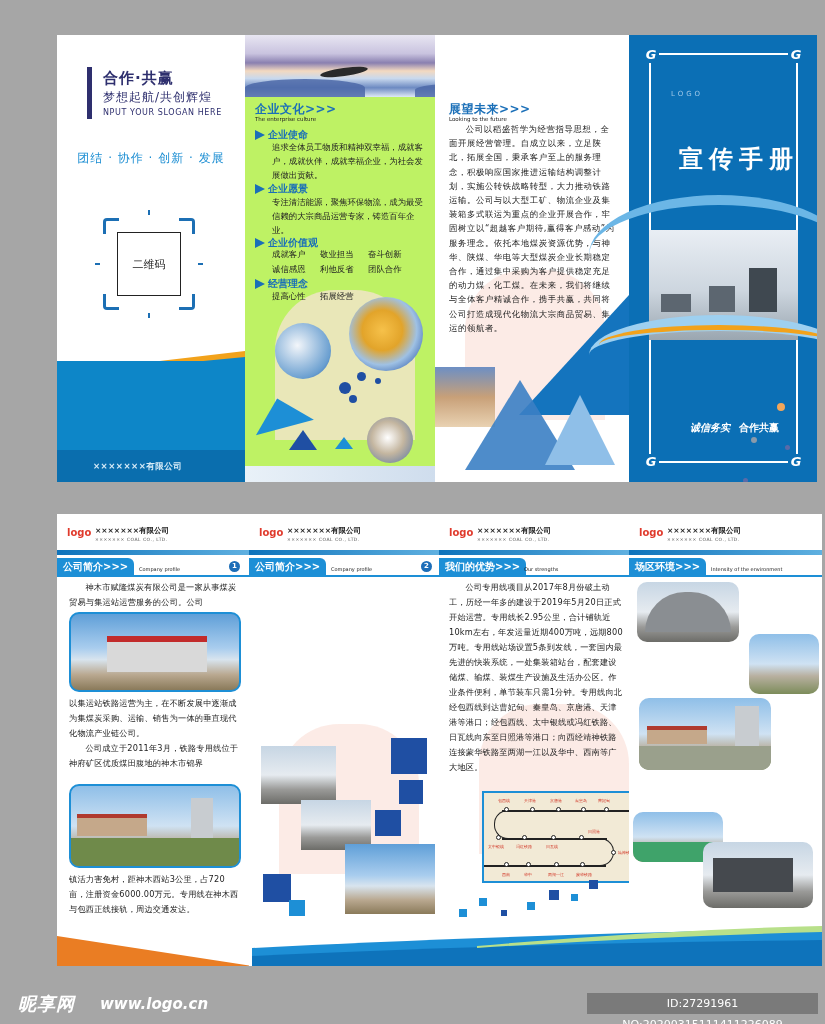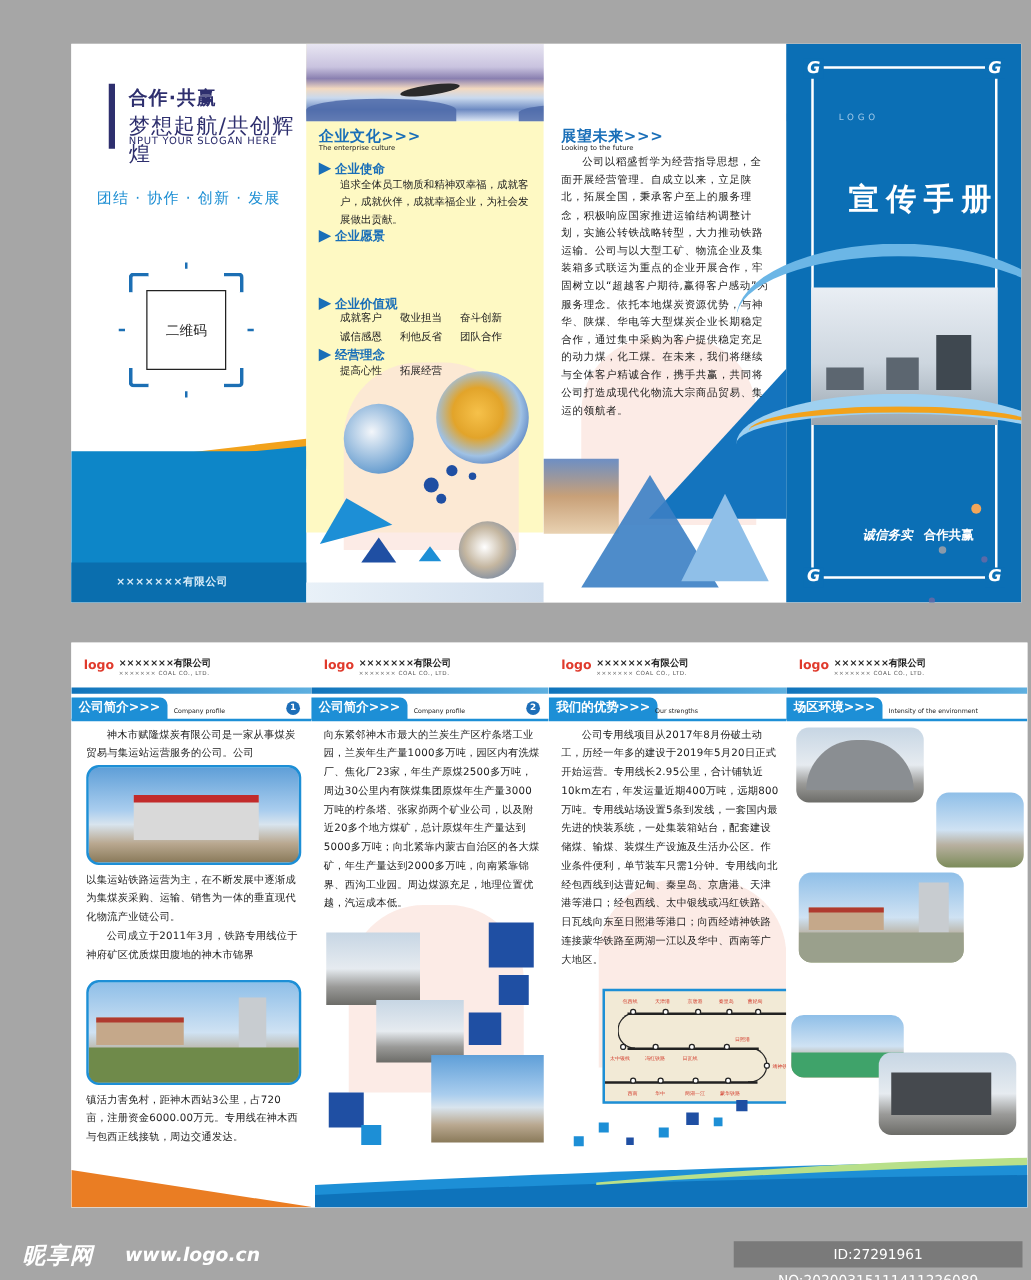--- a/index.html
+++ b/index.html
@@ -6,39 +6,39 @@
   html, body { width: 825px; height: 1024px; overflow: hidden; }
   body { background: #a6a6a6; font-family: "DejaVu Sans", "Liberation Sans", sans-serif; position: relative; }
   .sheet { position: absolute; background: #fff; overflow: hidden; }
   #top-sheet { left: 57px; top: 35px; width: 760px; height: 447px; }
   #bottom-sheet { left: 57px; top: 514px; width: 765px; height: 452px; }
 
   
   .p1 { position: absolute; left: 0; top: 0; width: 188px; height: 447px; background: #fff; }
   .p1 .vbar { position: absolute; left: 30px; top: 32px; width: 5px; height: 52px; background: #2e2f6e; }
   .p1 .t1 { position: absolute; left: 46px; top: 34px; font-size: 15px; font-weight: bold; color: #2e2f6e; letter-spacing: 1px; }
-  .p1 .t2 { position: absolute; left: 46px; top: 54px; font-size: 17px; color: #2e2f6e; letter-spacing: 1px; }
+  .p1 .t2 { position: absolute; left: 46px; top: 54px; font-size: 12px; color: #2e2f6e; letter-spacing: 1px; }
   .p1 .t3 { position: absolute; left: 46px; top: 73px; font-size: 8px; color: #2e2f6e; letter-spacing: 0.6px; }
   .p1 .motto { position: absolute; left: 0; width: 188px; top: 115px; text-align: center; font-size: 12px; color: #1c8ed3; letter-spacing: 1px; }
   .qr { position: absolute; left: 46px; top: 183px; width: 92px; height: 92px; }
   .qr .c { position: absolute; width: 16px; height: 16px; border-color: #1c6fb4; border-style: solid; border-width: 0; }
   .qr .tl { left: 0; top: 0; border-left-width: 3px; border-top-width: 3px; border-top-left-radius: 4px; }
   .qr .tr { right: 0; top: 0; border-right-width: 3px; border-top-width: 3px; border-top-right-radius: 4px; }
   .qr .bl { left: 0; bottom: 0; border-left-width: 3px; border-bottom-width: 3px; border-bottom-left-radius: 4px; }
   .qr .br { right: 0; bottom: 0; border-right-width: 3px; border-bottom-width: 3px; border-bottom-right-radius: 4px; }
   .qr .box { position: absolute; left: 14px; top: 14px; width: 64px; height: 64px; border: 1.5px solid #222; display: flex; align-items: center; justify-content: center; font-size: 11px; color: #222; }
   .qr .tick { position: absolute; background: #1c6fb4; }
   .p1 .contact { position: absolute; left: 0; top: 326px; width: 188px; height: 121px; background: #0d86c8; }
   .p1 .contact-slope { position: absolute; left: 0; top: 316px; width: 0; height: 0; border-left: 188px solid transparent; border-bottom: 22px solid #f2a21b; }
   .p1 .contact-slope2 { position: absolute; left: 0; top: 322px; width: 0; height: 0; border-left: 188px solid transparent; border-bottom: 18px solid #0d86c8; }
   .p1 .clines { position: absolute; left: 36px; top: 352px; font-size: 8px; color: #cfe8f8; line-height: 15px; letter-spacing: 0.4px; }
   .p1 .cfoot { position: absolute; left: 0; bottom: 0; width: 188px; height: 32px; background: #0a6eae; color: #d8ecf8; font-size: 8.5px; font-weight: bold; padding-left: 36px; line-height: 32px; letter-spacing: 0.5px; }
 
   
-  .p2 { position: absolute; left: 188px; top: 0; width: 190px; height: 391px; background: #fef9c3; }
+  .p2 { position: absolute; left: 188px; top: 0; width: 190px; height: 447px; background: #bef264; }
   .banner { position: absolute; left: 188px; top: 0; width: 384px; height: 62px; background: linear-gradient(180deg, #e8e6f2 0%, #c9c3df 30%, #8a80b0 45%, #f3d9c0 58%, #c9d9ee 70%, #6d8ac2 85%, #dfe9f5 100%); }
   .banner .mtn { position: absolute; bottom: 0; height: 18px; background: #4c68a8; border-radius: 50% 50% 0 0; opacity: 0.85; }
   .banner .bird { position: absolute; left: 75px; top: 33px; width: 48px; height: 8px; background: #2a2a2a; border-radius: 50%; transform: rotate(-8deg); }
   .sec-h { position: absolute; font-size: 12px; font-weight: bold; color: #1a6fb8; letter-spacing: 0.5px; }
   .sec-sub { position: absolute; font-size: 5.5px; color: #222; }
   .sub-h { position: absolute; font-size: 10px; font-weight: bold; color: #1a6fb8; display: flex; align-items: center; gap: 3px; }
   .sub-h .tri { width: 0; height: 0; border-top: 5px solid transparent; border-bottom: 5px solid transparent; border-left: 10px solid #1a6fb8; }
   .body-tx { position: absolute; font-size: 8.4px; color: #222; line-height: 14.2px; }
   .grid3 { position: absolute; font-size: 8.4px; color: #222; line-height: 14.5px; display: grid; grid-template-columns: 48px 48px 48px; }
   .circ { position: absolute; border-radius: 50%; }
@@ -133,20 +133,21 @@
     <div class="sub-h" style="left:10px;top:93px;">
       <span class="tri"></span>
       <span>企业使命</span>
     </div>
     <div class="body-tx" style="left:27px;top:105px;width:156px;">追求全体员工物质和精神双幸福，成就客户，成就伙伴，成就幸福企业，为社会发展做出贡献。</div>
 
     <div class="sub-h" style="left:10px;top:147px;">
       <span class="tri"></span>
       <span>企业愿景</span>
     </div>
+    <div class="body-tx" style="left:27px;top:160px;width:156px;">专注清洁能源，聚焦环保物流，成为最受信赖的大宗商品运营专家，铸造百年企业。</div>
 
     <div class="sub-h" style="left:10px;top:201px;">
       <span class="tri"></span>
       <span>企业价值观</span>
     </div>
     <div class="grid3" style="left:27px;top:212px;">
       <span>成就客户</span>
       <span>敬业担当</span>
       <span>奋斗创新</span>
       <span>诚信感恩</span>
@@ -249,21 +250,20 @@
   <div class="bp" style="left:192px;width:190px;">
     <div class="watermark-f" style="left:30px;top:210px;"></div>
     <div class="hdr-logo">logo</div>
     <div class="hdr-co">×××××××有限公司</div>
     <div class="hdr-en">××××××× COAL CO., LTD.</div>
     <div class="hdr-bar"></div>
     <div class="tab">公司简介&gt;&gt;&gt;</div>
     <div class="tab-line"></div>
     <div class="tab-en" style="left:82px;">Company profile</div>
     <div class="num" style="left:172px;">2</div>
-    <div class="txt" style="left:10px;top:66px;width:174px;">向东紧邻神木市最大的兰炭生产区柠条塔工业园，兰炭年生产量1000多万吨，园区内有洗煤厂、焦化厂23家，年生产原煤2500多万吨，周边30公里内有陕煤集团原煤年生产量3000万吨的柠条塔、张家峁两个矿业公司，以及附近20多个地方煤矿，总计原煤年生产量达到5000多万吨；向北紧靠内蒙古自治区的各大煤矿，年生产量达到2000多万吨，向南紧靠锦界、西沟工业园。周边煤源充足，地理位置优越，汽运成本低。</div>
 
     <div style="position:absolute;left:12px;top:232px;width:75px;height:58px;" class="gray-sky"></div>
     <div style="position:absolute;left:52px;top:286px;width:70px;height:50px;" class="gray-sky"></div>
     <div style="position:absolute;left:96px;top:330px;width:90px;height:70px;" class="sky"></div>
     <div class="sq" style="left:142px;top:224px;width:36px;height:36px;"></div>
     <div class="sq" style="left:150px;top:266px;width:24px;height:24px;"></div>
     <div class="sq" style="left:126px;top:296px;width:26px;height:26px;"></div>
     <div class="sq" style="left:14px;top:360px;width:28px;height:28px;"></div>
     <div class="sq" style="left:40px;top:386px;width:16px;height:16px;background:#1d8fd6;"></div>
   </div>

